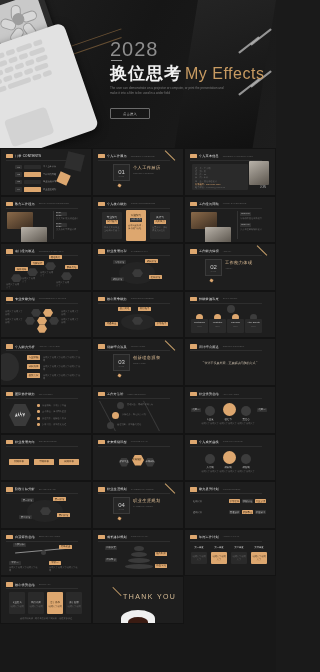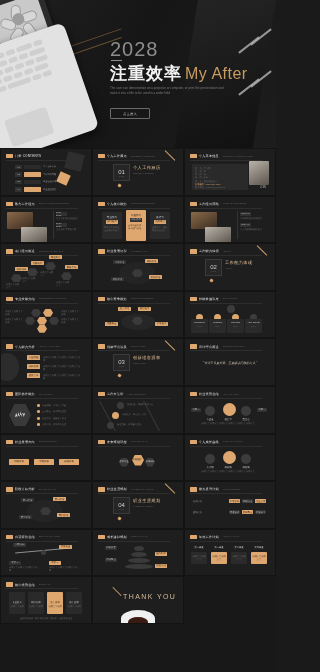--- a/index.html
+++ b/index.html
@@ -161,21 +161,21 @@
             <span style="left:50px;top:32px;width:9px;"></span>
           <span style="left:61px;top:32px;width:9px;"></span>
         </div>
         <div class="track"></div>
       </div>
     </div>
 
     <div class="hero-year">2028</div>
     <div class="hero-year-rule"></div>
     <div class="hero-title">
-      <span class="cn">注重效率</span><span class="en">My After</span>
+      <span class="cn">换位思考</span><span class="en">My Effects</span>
     </div>
     <div class="hero-sub">The user can demonstrate on a projector or computer, or print the presentation and make it into a film to be used in a wider field</div>
     <div class="hero-btn">点击进入</div>
   </div>
 
   <div class="grid" id="grid">
       <div class="cell">
         <div class="sh">
       <div class="sh-badge"></div>
       <div class="sh-t">目录 CONTENTS</div>

